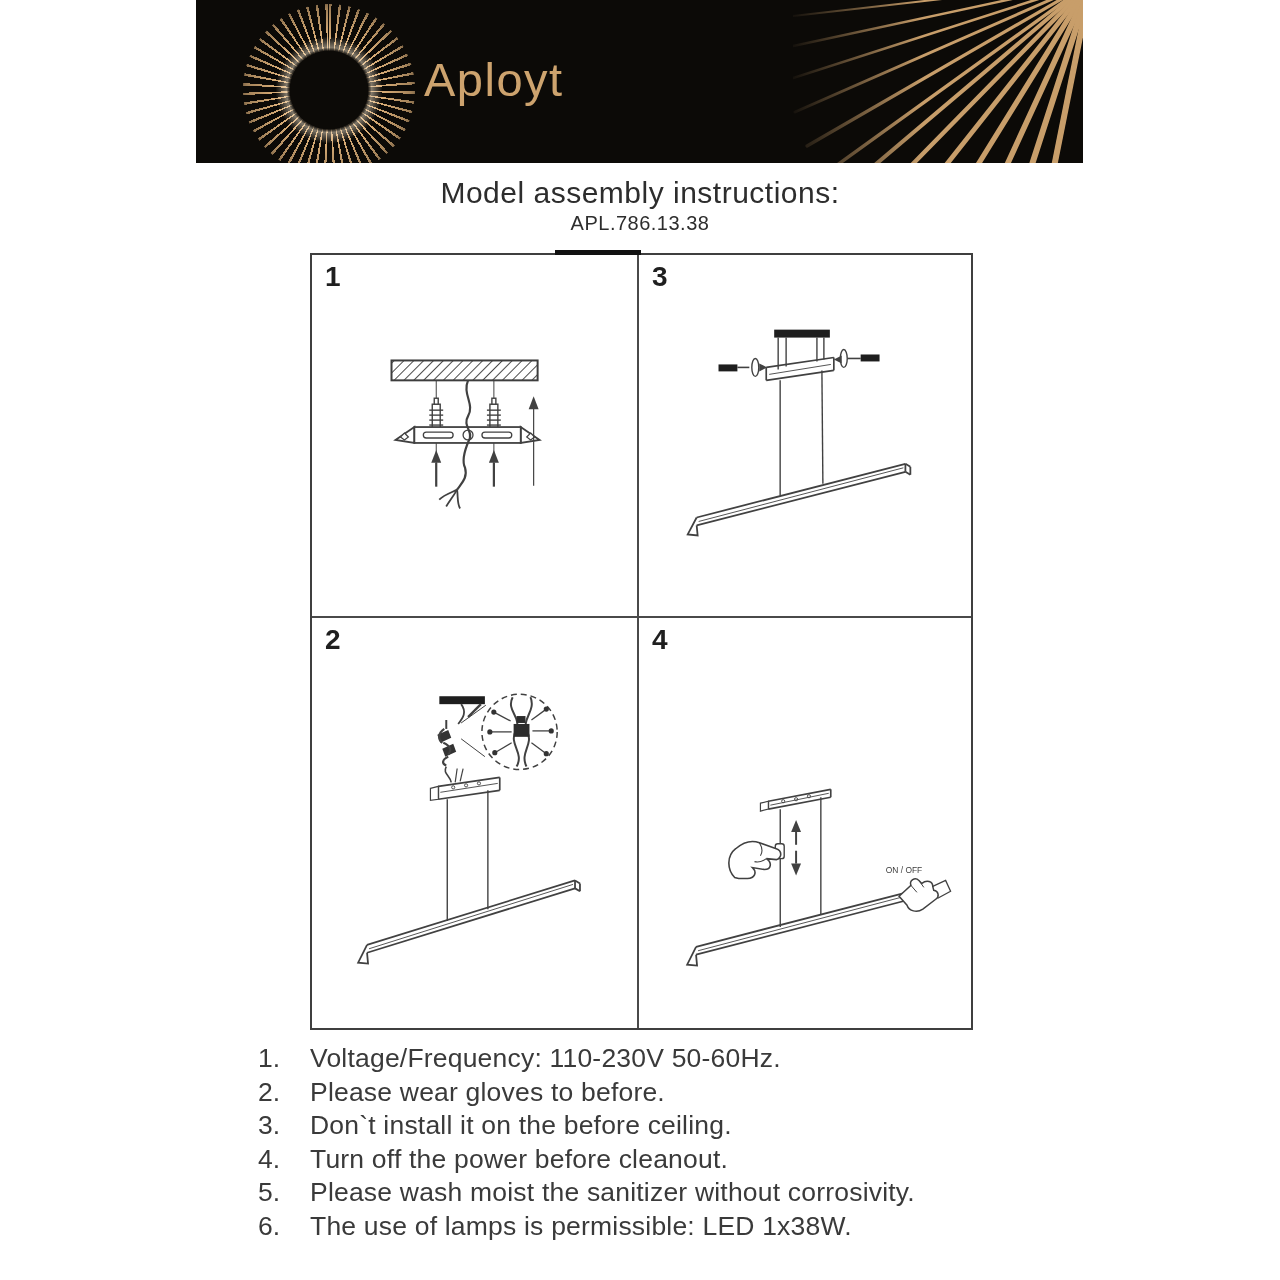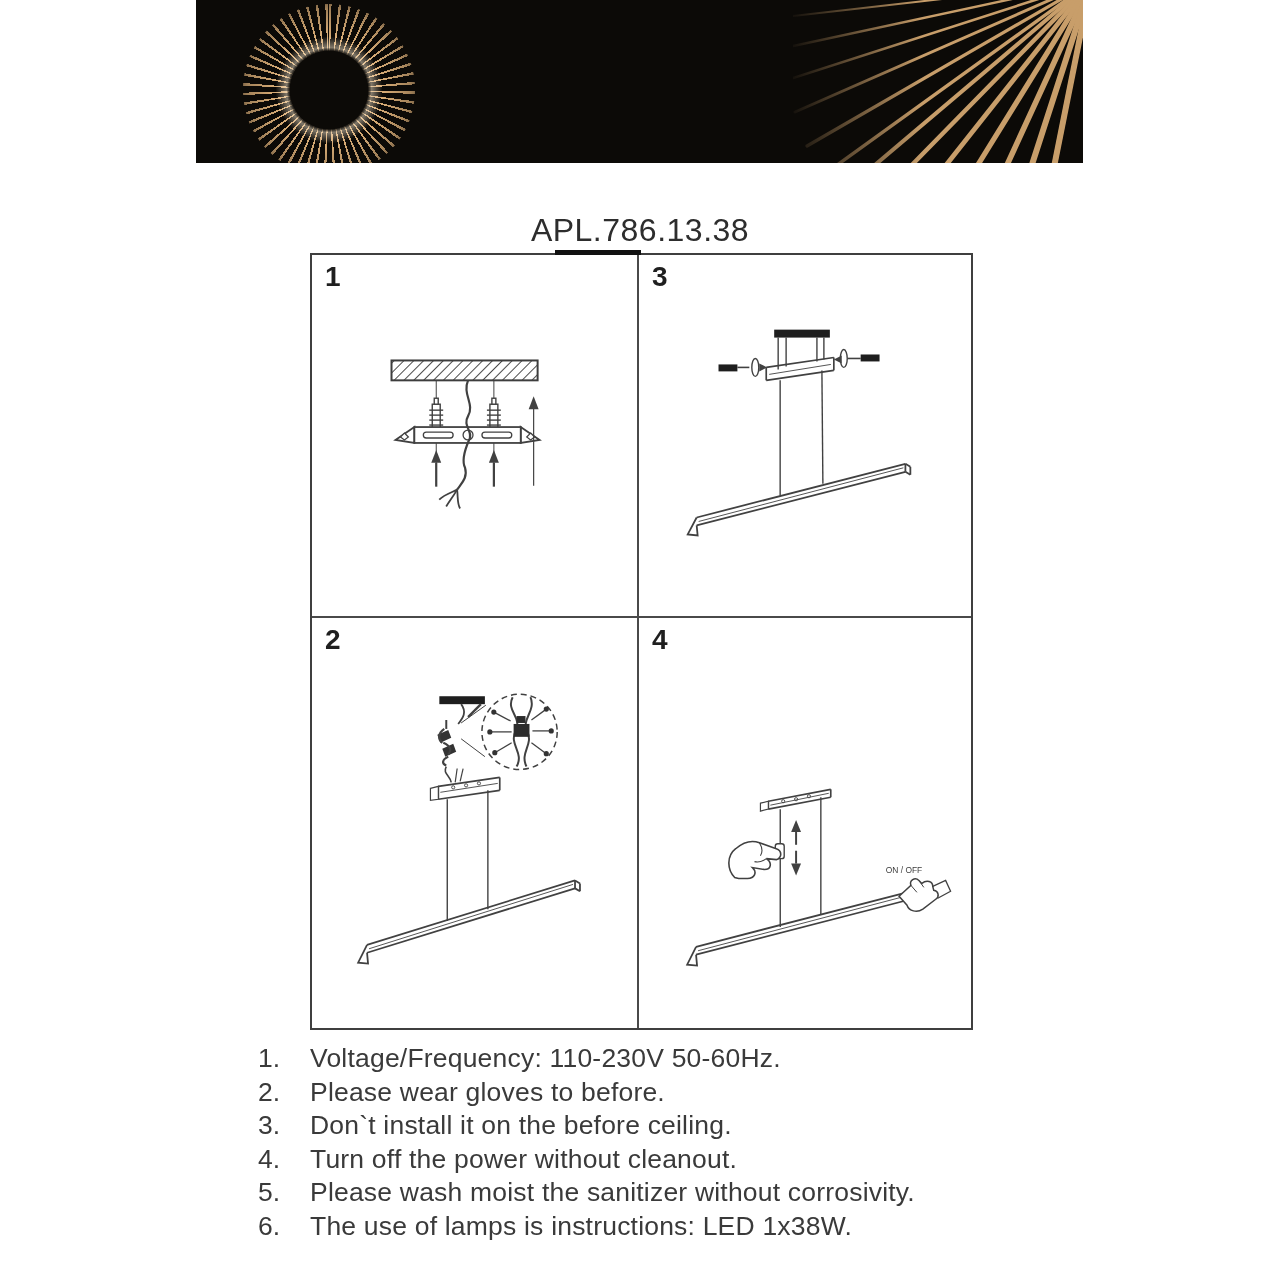--- a/index.html
+++ b/index.html
@@ -18,21 +18,21 @@
             rgba(12,10,7,0.25) 66%,
             #0c0a07 93%);}
   .brand{position:absolute;left:228px;top:52px;font-size:47px;letter-spacing:1.5px;
          color:#cda36e;font-weight:400;}
   .rayfan{position:absolute;right:0;top:0;width:290px;height:163px;}
 
   
   .title{position:absolute;left:0;top:176px;width:100%;text-align:center;
          font-size:30px;font-weight:500;color:#2d2d2d;letter-spacing:0.5px;}
   .model{position:absolute;left:0;top:212px;width:100%;text-align:center;
-         font-size:32px;font-weight:500;color:#2d2d2d;letter-spacing:0.5px;}
+         font-size:20px;font-weight:500;color:#2d2d2d;letter-spacing:0.5px;}
 
   
   .grid{position:absolute;left:310px;top:253px;width:663px;height:777px;
         border:2px solid #3f3f3f;box-sizing:border-box;
         display:grid;grid-template-columns:327px 1fr;grid-template-rows:363px 1fr;background:#fff;}
   .cell{position:relative;box-sizing:border-box;}
   .cell.l{border-right:2px solid #4a4a4a;}
   .cell.t{border-bottom:2px solid #4a4a4a;}
   .cellnum{position:absolute;left:13px;top:6px;font-size:28px;font-weight:700;color:#1f1f1f;}
   .cell svg{position:absolute;left:0;top:0;width:100%;height:100%;}
@@ -46,20 +46,21 @@
 
   .ln{stroke:#414141;fill:none;}
 </style>
 </head>
 <body>
 
 <div class="page">
 
   <div class="banner">
     <div class="burst"></div>
+    <div class="brand">Aployt</div>
     <svg class="rayfan" viewBox="0 0 290 163" aria-hidden="true">
       <g stroke="#c89e6a" stroke-linecap="round" fill="none">
         <line x1="298" y1="-18" x2="0" y2="16" stroke-width="2"></line>
         <line x1="298" y1="-18" x2="0" y2="46" stroke-width="2.4"></line>
         <line x1="298" y1="-18" x2="0" y2="78" stroke-width="2.6"></line>
         <line x1="298" y1="-18" x2="2" y2="112" stroke-width="3"></line>
         <line x1="298" y1="-18" x2="14" y2="146" stroke-width="3.2"></line>
         <line x1="298" y1="-18" x2="40" y2="168" stroke-width="3.4"></line>
         <line x1="298" y1="-18" x2="76" y2="170" stroke-width="4"></line>
         <line x1="298" y1="-18" x2="112" y2="172" stroke-width="4.4"></line>
@@ -72,20 +73,21 @@
       <defs>
         <linearGradient id="fadeL" x1="0" y1="0" x2="1" y2="0">
           <stop offset="0" stop-color="#0c0a07" stop-opacity="0.95"></stop>
           <stop offset="0.45" stop-color="#0c0a07" stop-opacity="0"></stop>
         </linearGradient>
       </defs>
       <rect x="0" y="0" width="290" height="163" fill="url(#fadeL)"></rect>
     </svg>
   </div>
 
+  <div class="title">Model assembly instructions:</div>
   <div class="model">APL.786.13.38</div>
 
   <div class="grid">
     <div class="topmark"></div>
 
     <div class="cell l t">
       <span class="cellnum">1</span>
       <svg viewBox="0 0 327 363" aria-hidden="true">
         <defs>
           <pattern id="hatch1" width="7" height="7" patternUnits="userSpaceOnUse" patternTransform="rotate(45)">
@@ -311,25 +313,25 @@
     <div class="row">
       <span class="n">2.</span>
       <span class="t">Please wear gloves to before.</span>
     </div>
     <div class="row">
       <span class="n">3.</span>
       <span class="t">Don`t install it on the before ceiling.</span>
     </div>
     <div class="row">
       <span class="n">4.</span>
-      <span class="t">Turn off the power without cleanout.</span>
+      <span class="t">Turn off the power before cleanout.</span>
     </div>
     <div class="row">
       <span class="n">5.</span>
       <span class="t">Please wash moist the sanitizer without corrosivity.</span>
     </div>
     <div class="row">
       <span class="n">6.</span>
-      <span class="t">The use of lamps is instructions: LED 1x38W.</span>
+      <span class="t">The use of lamps is permissible: LED 1x38W.</span>
     </div>
   </div>
 
 </div>
 
 </body></html>

